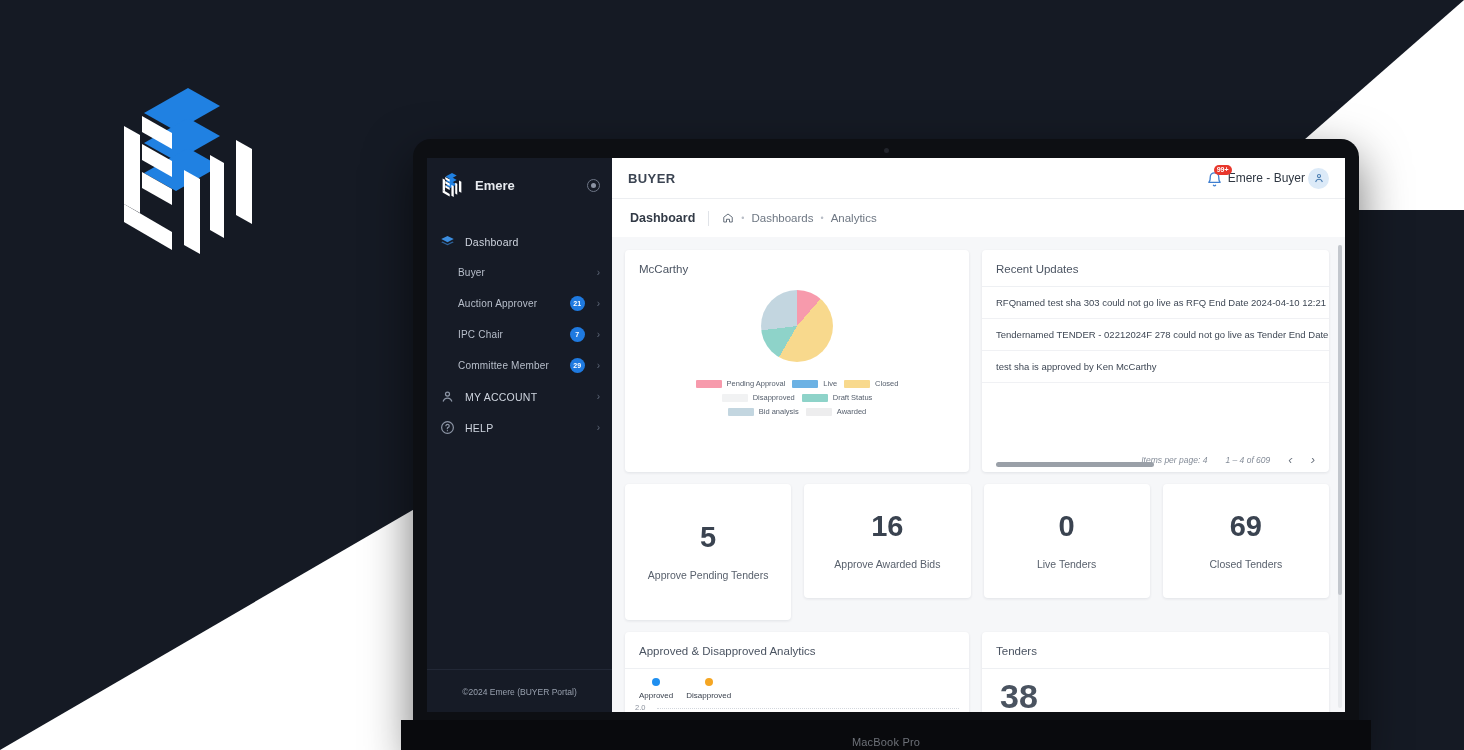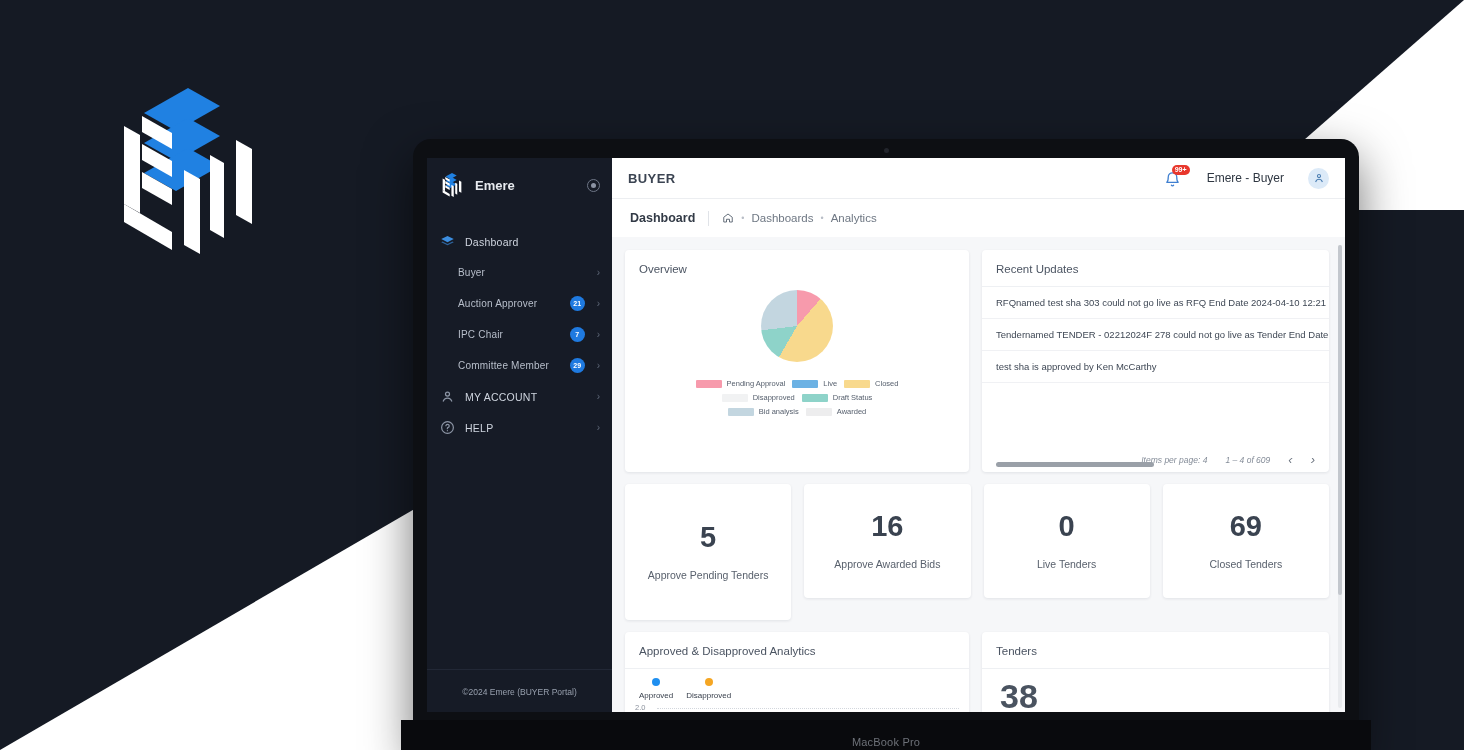--- a/index.html
+++ b/index.html
@@ -75,21 +75,21 @@
   .sb-chev { color: #5d6676; font-size: 10px; line-height: 1; margin-left: 2px; }
   .sb-caret { color: #9aa3b2; font-size: 10px; line-height: 1; }
   .sb-foot { border-top: 1px solid #222836; padding: 11px 6px 13px; text-align: center; }
   .sb-foot span { color: #98a0ae; font-size: 8.5px; }
 
   
   .main { flex: 1; display: flex; flex-direction: column; background: #f6f7f9; min-width: 0; position: relative; }
   .topbar { height: 41px; background: #fff; display: flex; align-items: center; padding: 0 16px 0 16px;
     border-bottom: 1px solid #eceef1; flex: 0 0 41px; }
   .topbar-title { font-size: 13px; font-weight: 600; color: #3b4452; letter-spacing: .4px; flex: 1; }
-  .topbar-right { display: flex; align-items: center; gap: 24px; }
+  .topbar-right { display: flex; align-items: center; gap: 3px; }
   .bell-wrap { position: relative; width: 19px; height: 19px; cursor: pointer; }
   .bell-wrap svg { width: 17px; height: 17px; display: block; margin-top:2px; }
   .bell-badge { position: absolute; left: 8px; top: -4px; background: #e8372c; color: #fff;
     font-size: 7px; font-weight: 700; border-radius: 9px; padding: 1.5px 3px; line-height: 1; }
   .user-name { font-size: 12px; color: #2f3742; }
   .avatar { width: 21px; height: 21px; border-radius: 50%; background: #dceaf8;
     display: flex; align-items: center; justify-content: center; cursor: pointer; }
   .avatar svg { width: 12px; height: 12px; display: block; }
 
   .crumbbar { height: 38px; background: #fff; display: flex; align-items: center; gap: 0;
@@ -319,21 +319,21 @@
           <span class="crumb-link">Dashboards</span>
           <span class="crumb-dot">•</span>
           <span class="crumb-link">Analytics</span>
         </div>
 
         <div class="content">
 
           <div class="row">
 
             <section class="card overview">
-              <div class="card-title">Overview</div>
+              <div class="card-title">McCarthy</div>
               <div class="pie-area">
                 <div class="pie" style="background: conic-gradient(#f79aac 0deg 41deg, #f8d98d 41deg 210deg, #8ed3c9 210deg 263deg, #c3d6e0 263deg 360deg);"></div>
                 <div class="legend">
                   <div class="leg-row">
                     <span class="leg-item">
                       <span class="leg-sw" style="background:#f79aac"></span>
                       <span class="leg-tx">Pending Approval</span>
                     </span>
                     <span class="leg-item">
                       <span class="leg-sw" style="background:#6cb2e4"></span>

